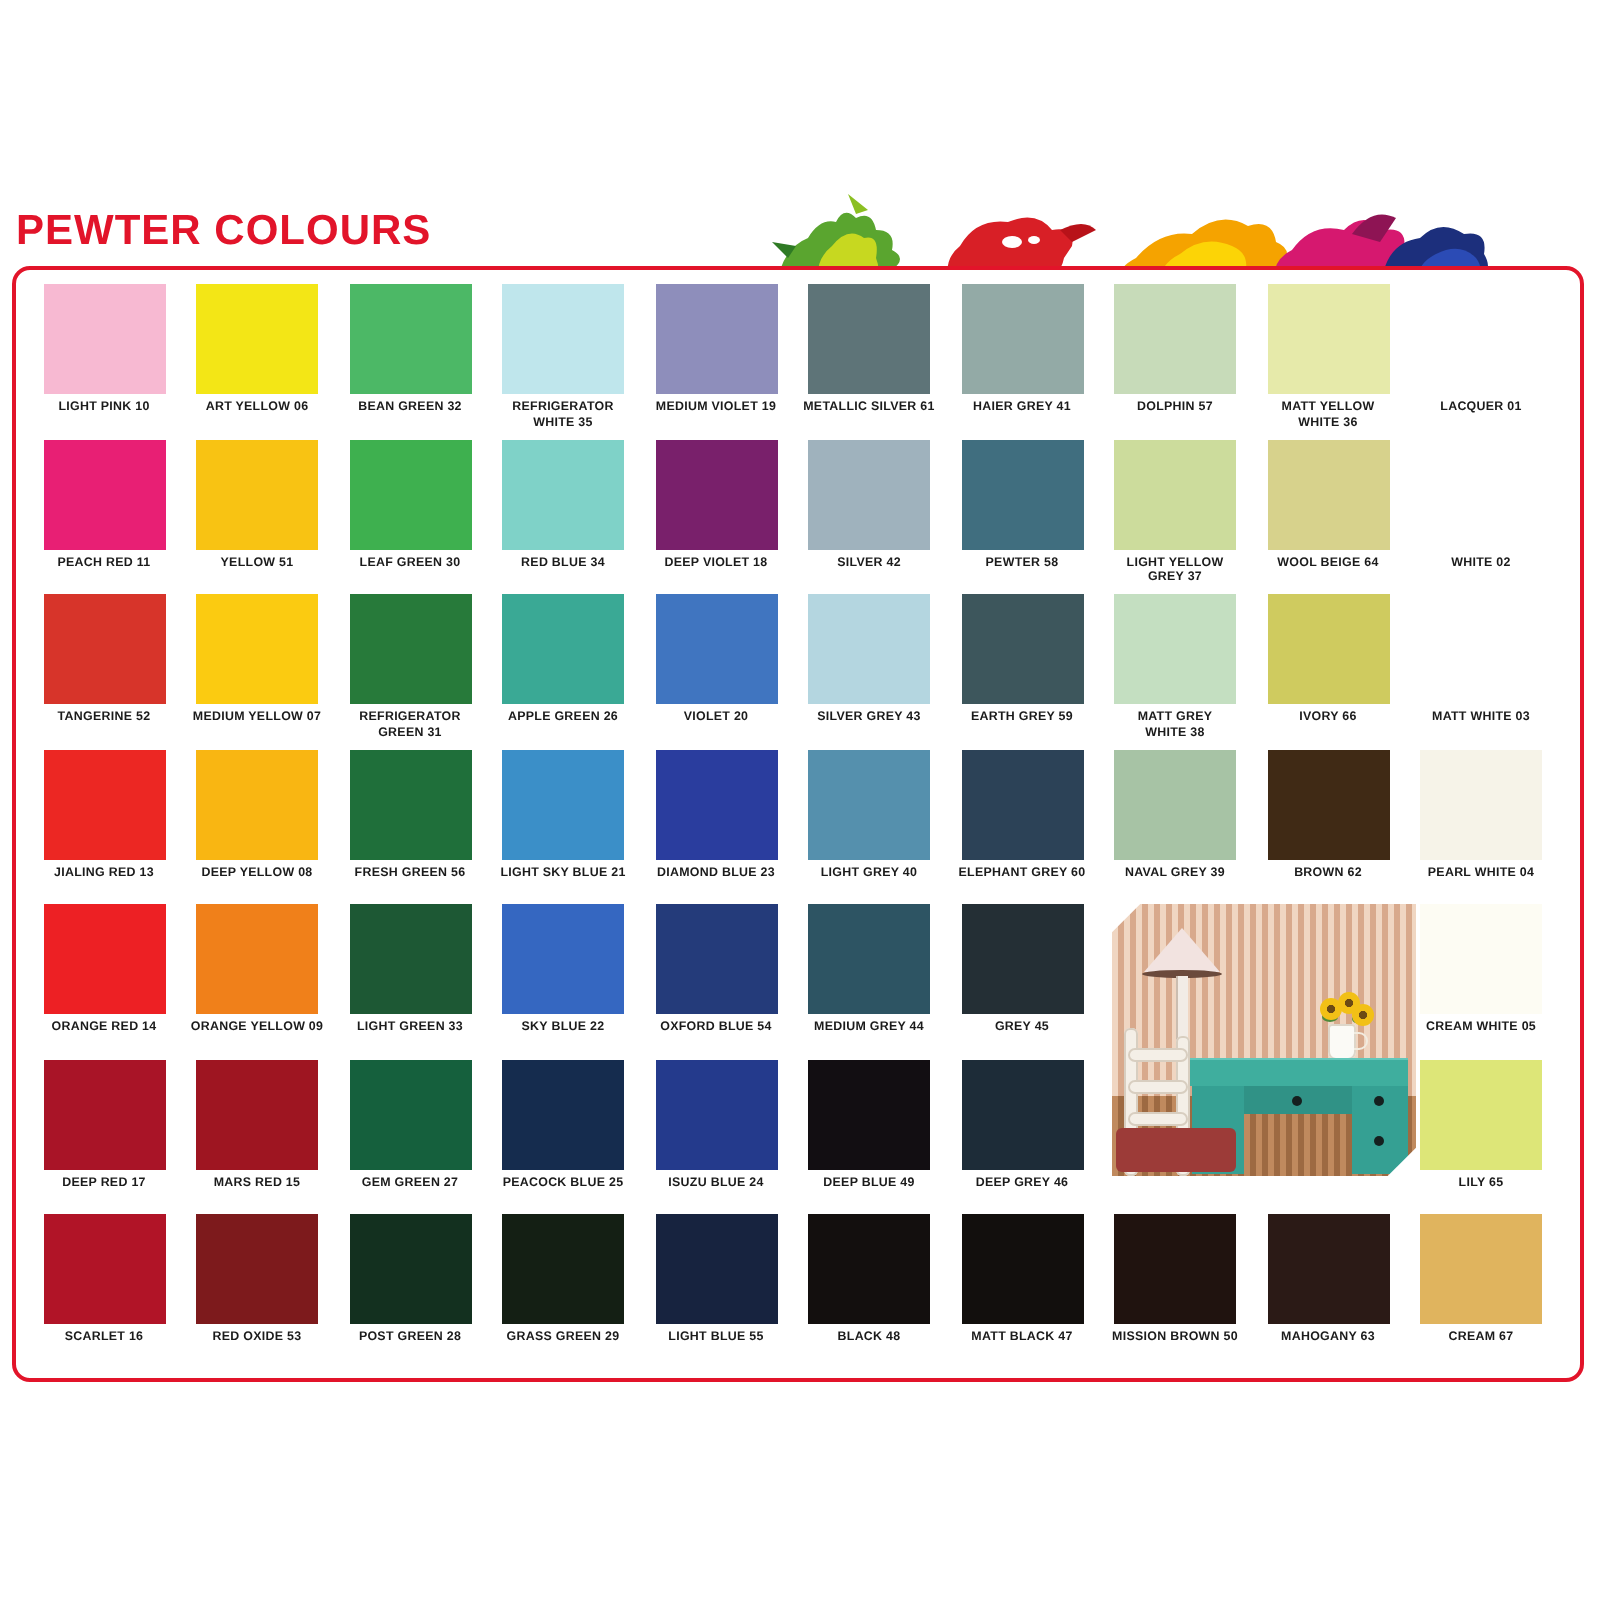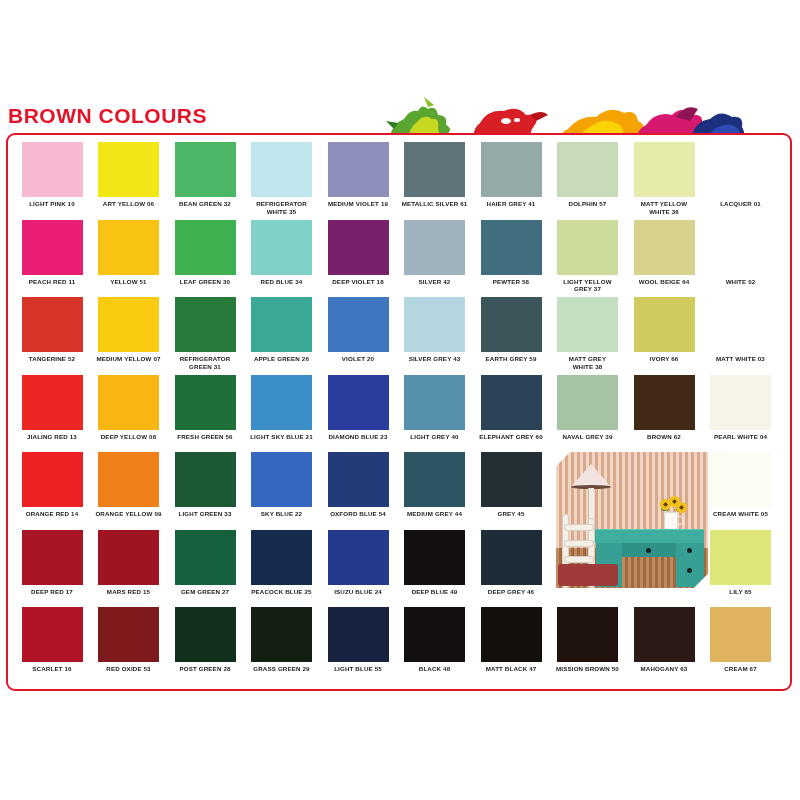--- a/index.html
+++ b/index.html
@@ -261,21 +261,21 @@
 
       <g>
         <path d="M312,40 Q316,26 330,24 Q340,14 352,22 Q364,20 362,32 Q368,42 356,46
                  L330,48 Z" fill="#1c2f7c"></path>
         <path d="M330,50 Q326,38 338,32 Q350,26 358,34 Q364,42 354,48 Z" fill="#2b4bb5"></path>
       </g>
     </svg>
   </div>
 
   <div id="header">
-    <div id="title">BROWN COLOURS</div>
+    <div id="title">PEWTER COLOURS</div>
     <div id="tagline">
     </div>
   </div>
 
   <div id="frame"></div>
 
   <div id="grid">
       <div class="cell" style="left: 0px; top: 0px;">
         <div class="chip" style="background: rgb(247, 185, 210);"></div>
         <span class="caption">LIGHT PINK 10</span>

